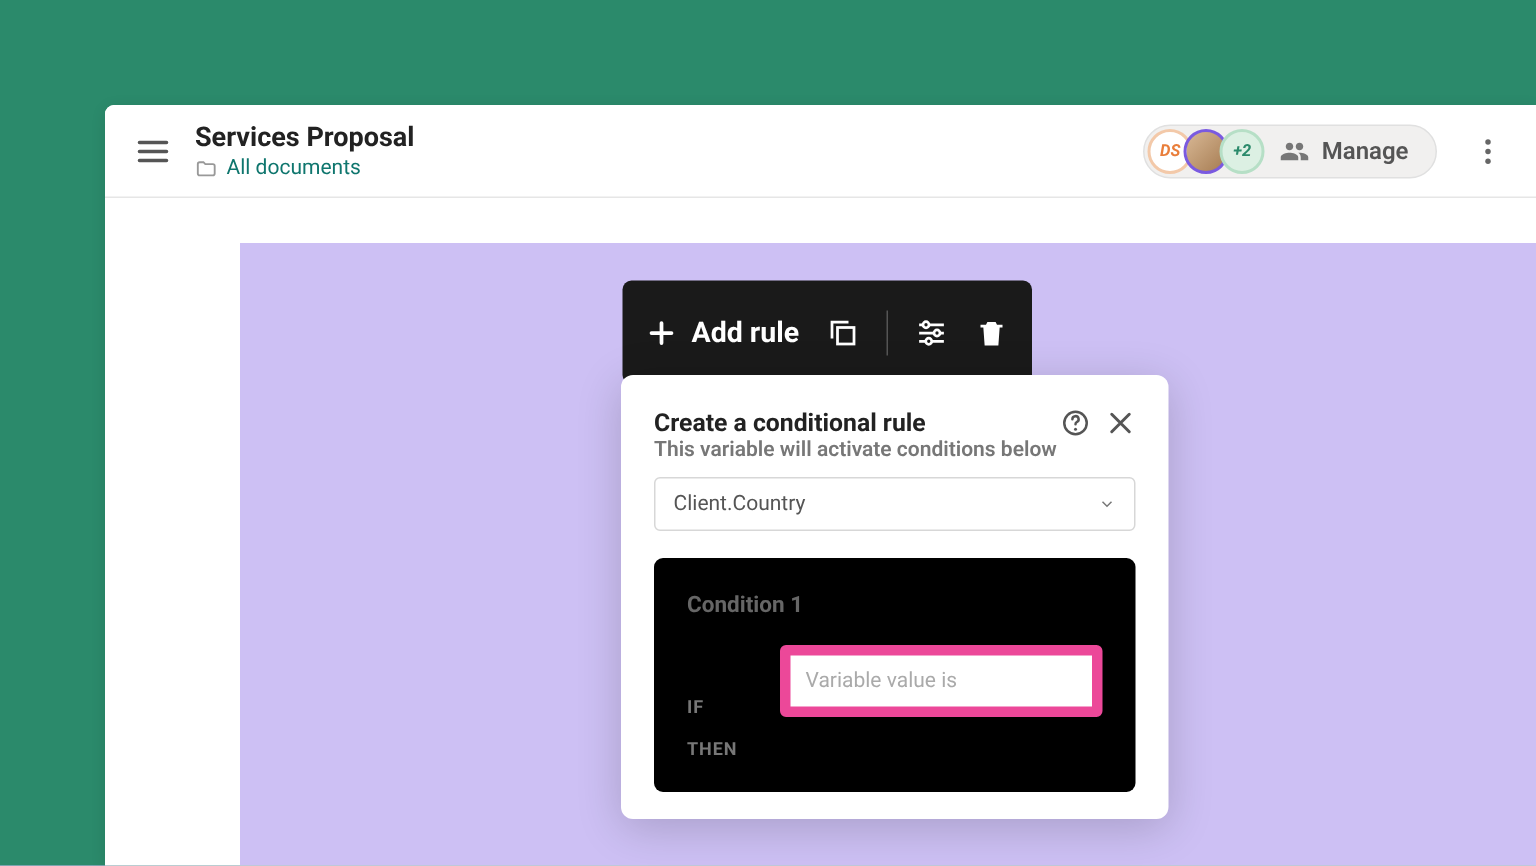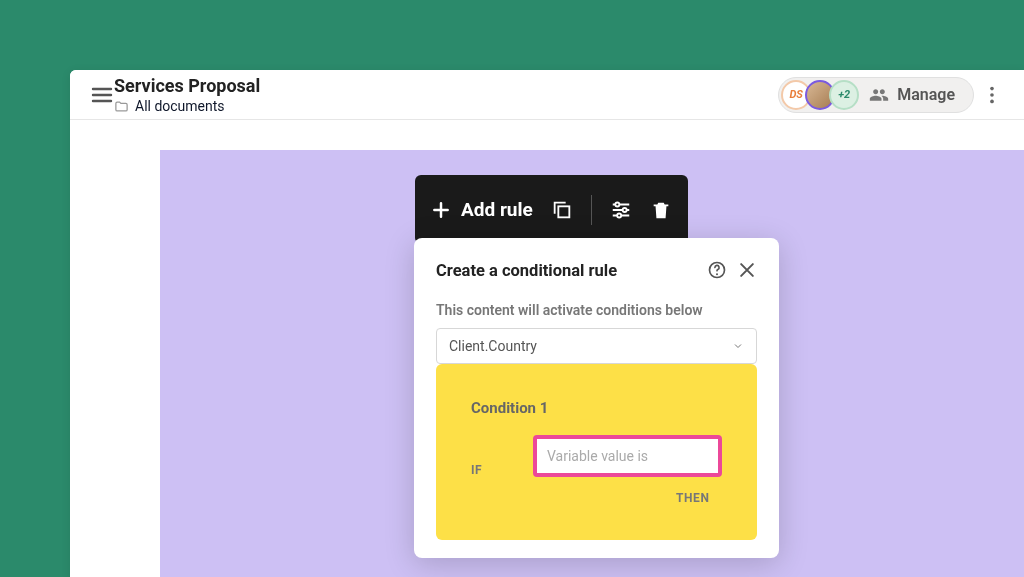--- a/index.html
+++ b/index.html
@@ -17,26 +17,27 @@
       right: 0;
       bottom: 0;
       background: #fff;
       border-radius: 6px 0 0 0;
       box-shadow: 0 2px 10px rgba(0,0,0,0.1);
       overflow: hidden;
       display: flex;
       flex-direction: column;
     }
     .topbar {
-      height: 50px;
+      height: 62px;
       background: #fff;
       border-bottom: 1px solid #e6e6e6;
       display: flex;
       align-items: center;
       padding: 0 20px;
+      gap: 16px;
     }
     .hamburger {
       width: 24px;
       height: 24px;
       cursor: pointer;
       color: #555;
       display: flex;
       align-items: center;
       justify-content: center;
     }
@@ -44,21 +45,21 @@
     .title-area .title {
       font-size: 18px;
       font-weight: 700;
       color: #222;
     }
     .title-area .breadcrumb {
       display: flex;
       align-items: center;
       gap: 6px;
       margin-top: 2px;
-      color: #0f172a;
+      color: #0f766e;
       font-size: 14px;
     }
     .spacer { flex: 1; }
     .avatars {
       display: flex;
       align-items: center;
       background: #f1f0ef;
       border: 1px solid #e0e0e0;
       border-radius: 999px;
       padding: 2px;
@@ -149,51 +150,52 @@
       position: absolute;
       top: 88px;
       left: 254px;
       width: 365px;
       background: #fff;
       border-radius: 8px;
       box-shadow: 0 6px 30px rgba(0,0,0,0.18);
       padding: 22px 22px 18px;
     }
     .popover-header {
-      display:flex;align-items:center;gap:10px;margin-bottom:22px;
+      display:flex;align-items:center;gap:10px;
     }
     .popover-title {
       font-size:16.5px;font-weight:700;color:#222;flex:1;
     }
     .popover-icon {
       width:20px;height:20px;color:#555;cursor:pointer;
     }
     .variable-label {
       font-size:14px;font-weight:600;color:#777;margin-bottom:10px;
     }
     .select-box {
       display:flex;align-items:center;justify-content:space-between;
       border:1px solid #d7d7d7;border-radius:4px;
       padding:9px 12px;font-size:14px;color:#555;cursor:pointer;
+      margin-bottom:18px;
     }
     .condition-box {
-      background:#fde047;border-radius:6px;padding:35px;
+      background:#000000;border-radius:6px;padding:22px;
     }
     .condition-title {
       font-size:15px;font-weight:700;color:#666;margin-bottom:18px;
     }
     .cond-row {
       display:flex;align-items:flex-end;gap:16px;margin-bottom:14px;
     }
-    .cond-row:last-child{margin-bottom:0;flex-direction:column;}
+    .cond-row:last-child{margin-bottom:0;}
     .cond-label {
       width:46px;font-size:12px;font-weight:700;letter-spacing:0.6px;color:#777;
     }
     .cond-input {
-      flex:1;background:#fff;border:4px solid #ec4899;border-radius:4px;
+      flex:1;background:#fff;border:7px solid #ec4899;border-radius:4px;
       padding:9px 10px;font-size:14px;color:#aaa;
       display:flex;align-items:center;justify-content:space-between;cursor:pointer;
     }
     .cond-input .plus-mini{color:#2b8a6b;font-weight:700;font-size:18px;}
   </style>
 </head>
 <body>
 
 <div class="app-window">
 
@@ -279,21 +281,21 @@
                 <circle cx="12" cy="17" r="1.2" fill="currentColor"></circle>
               </svg>
           </div>
           <div class="popover-icon">
             <svg viewBox="0 0 24 24" width="20" height="20">
                 <path d="M5 5l14 14M19 5L5 19" stroke="currentColor" stroke-width="2.4" stroke-linecap="round"></path>
               </svg>
           </div>
         </div>
 
-        <div class="variable-label">This content will activate conditions below</div>
+        <div class="variable-label">This variable will activate conditions below</div>
         <div class="select-box">
           <span>Client.Country</span>
           <svg width="12" height="12" viewBox="0 0 24 24">
               <path d="M6 9l6 6 6-6" fill="none" stroke="#777" stroke-width="2"></path>
             </svg>
         </div>
 
         <div class="condition-box">
           <div class="condition-title">Condition 1</div>
 

